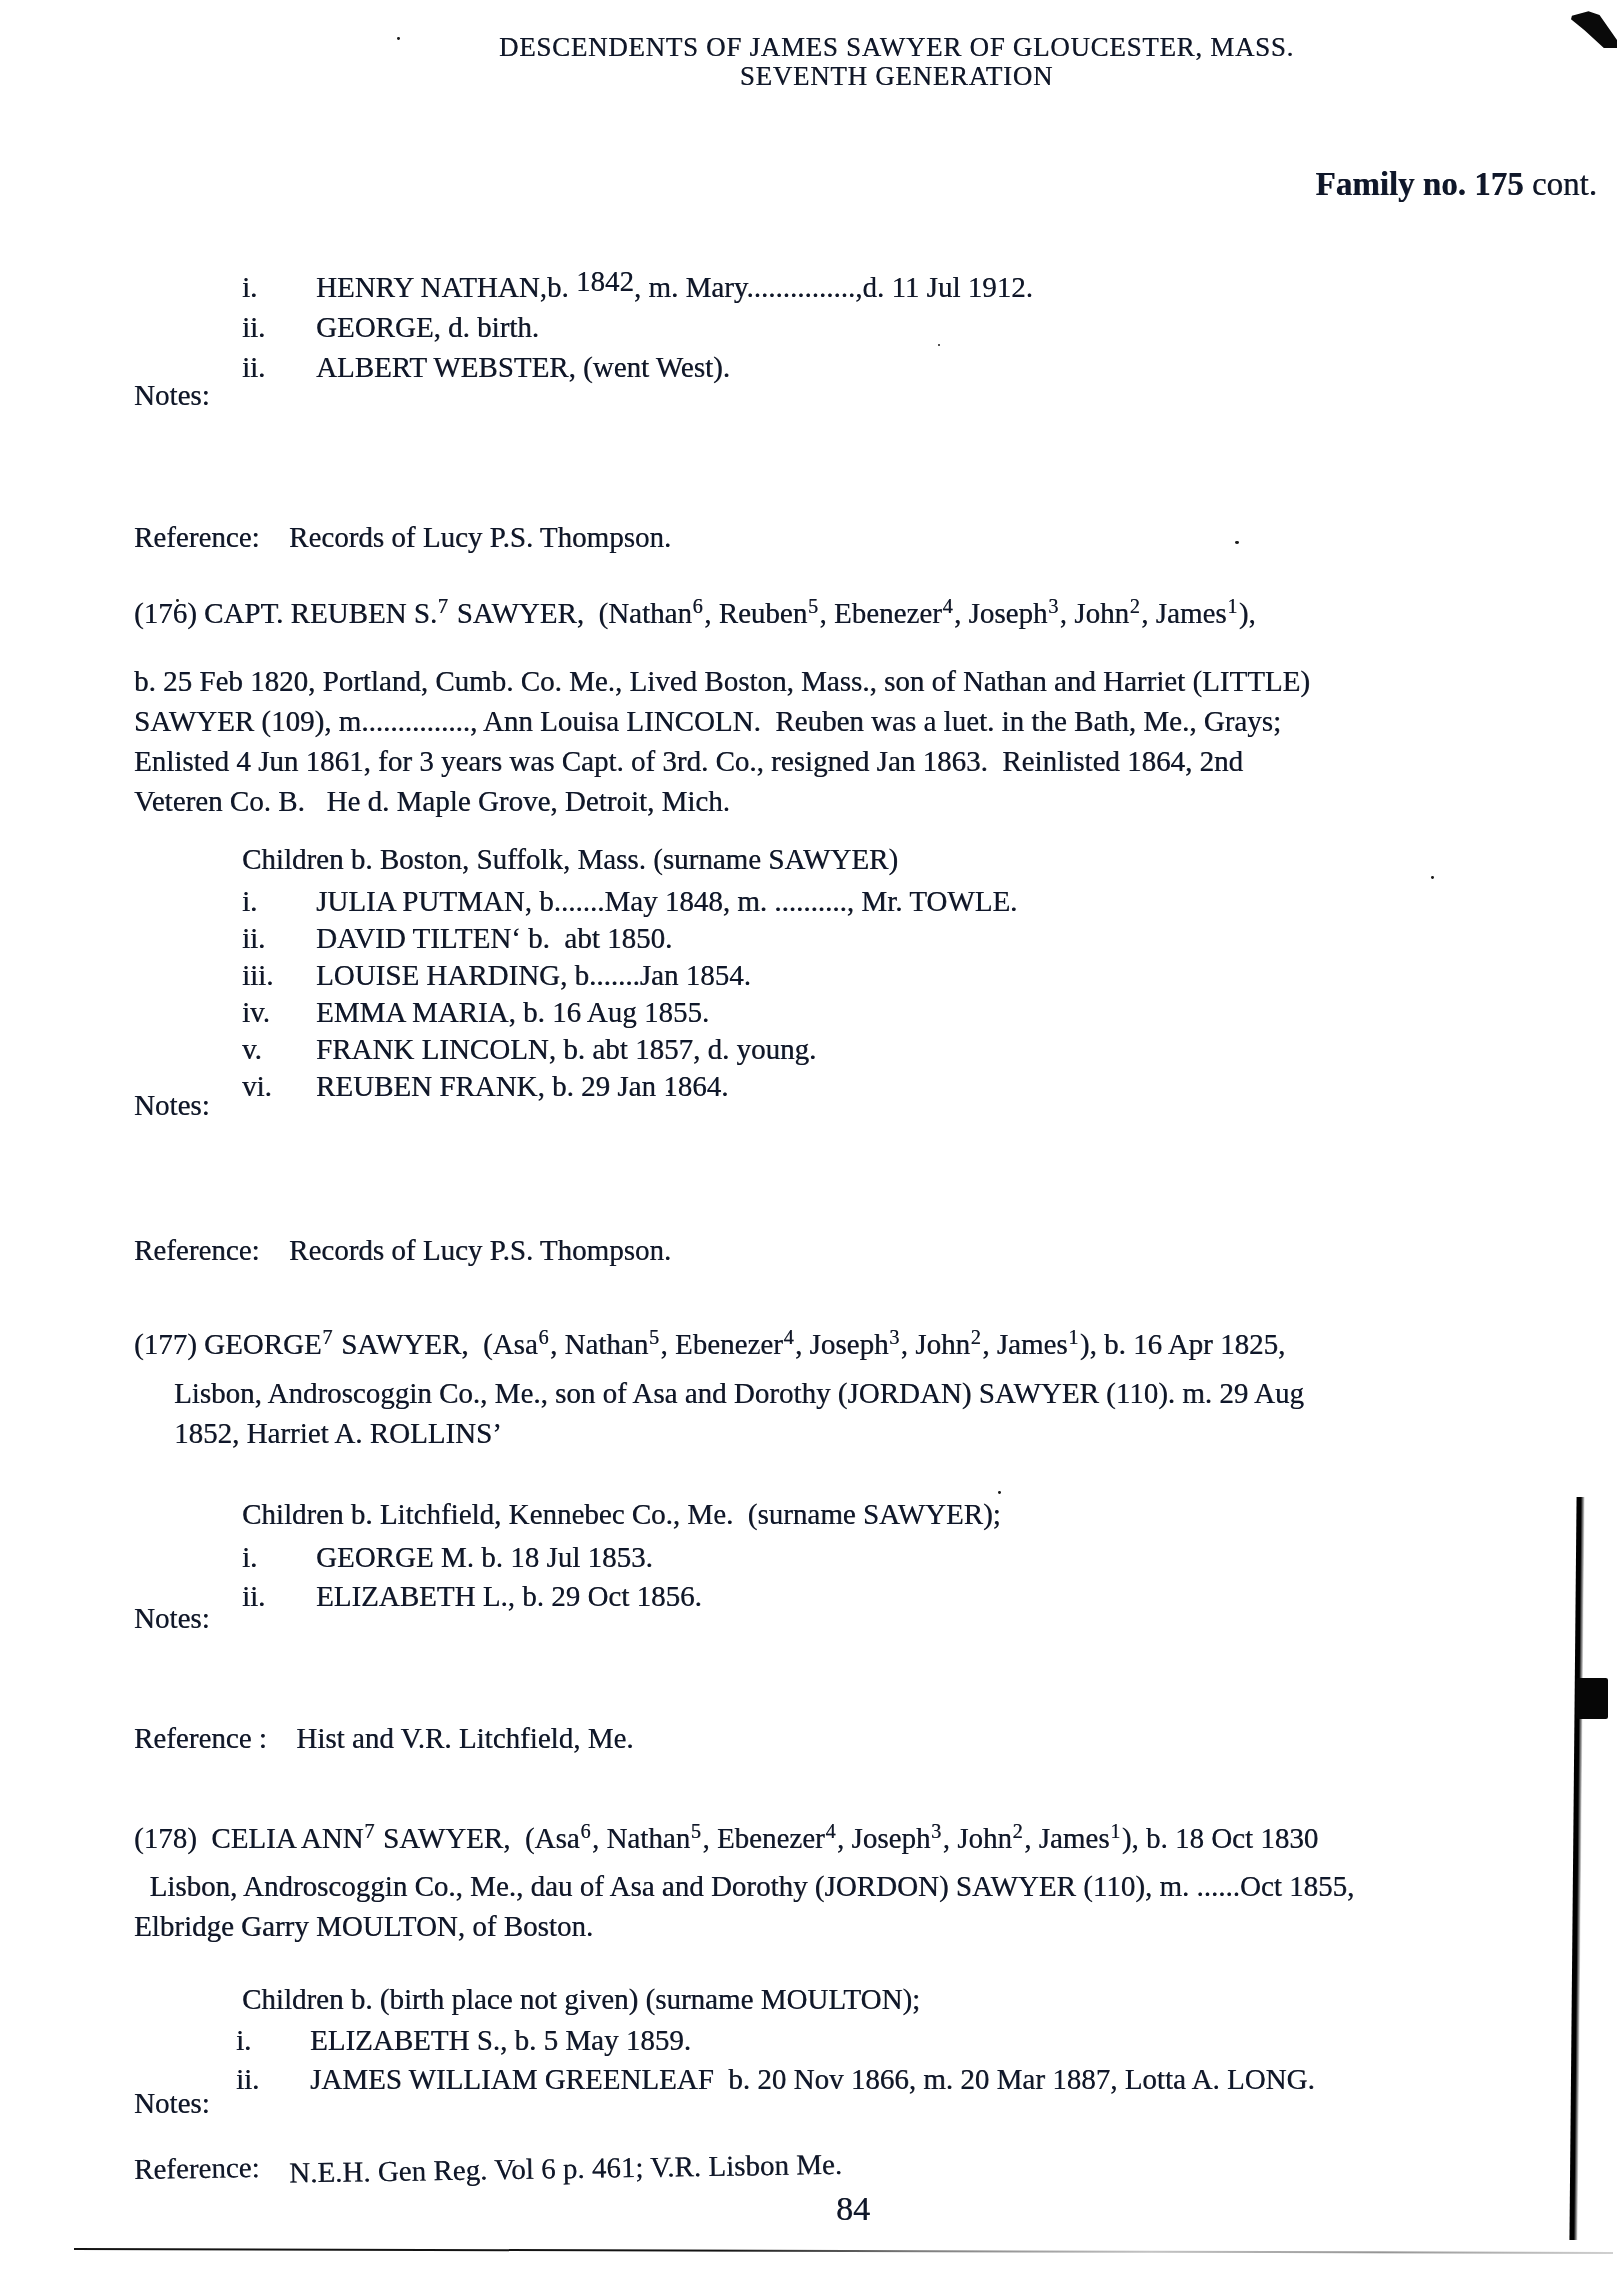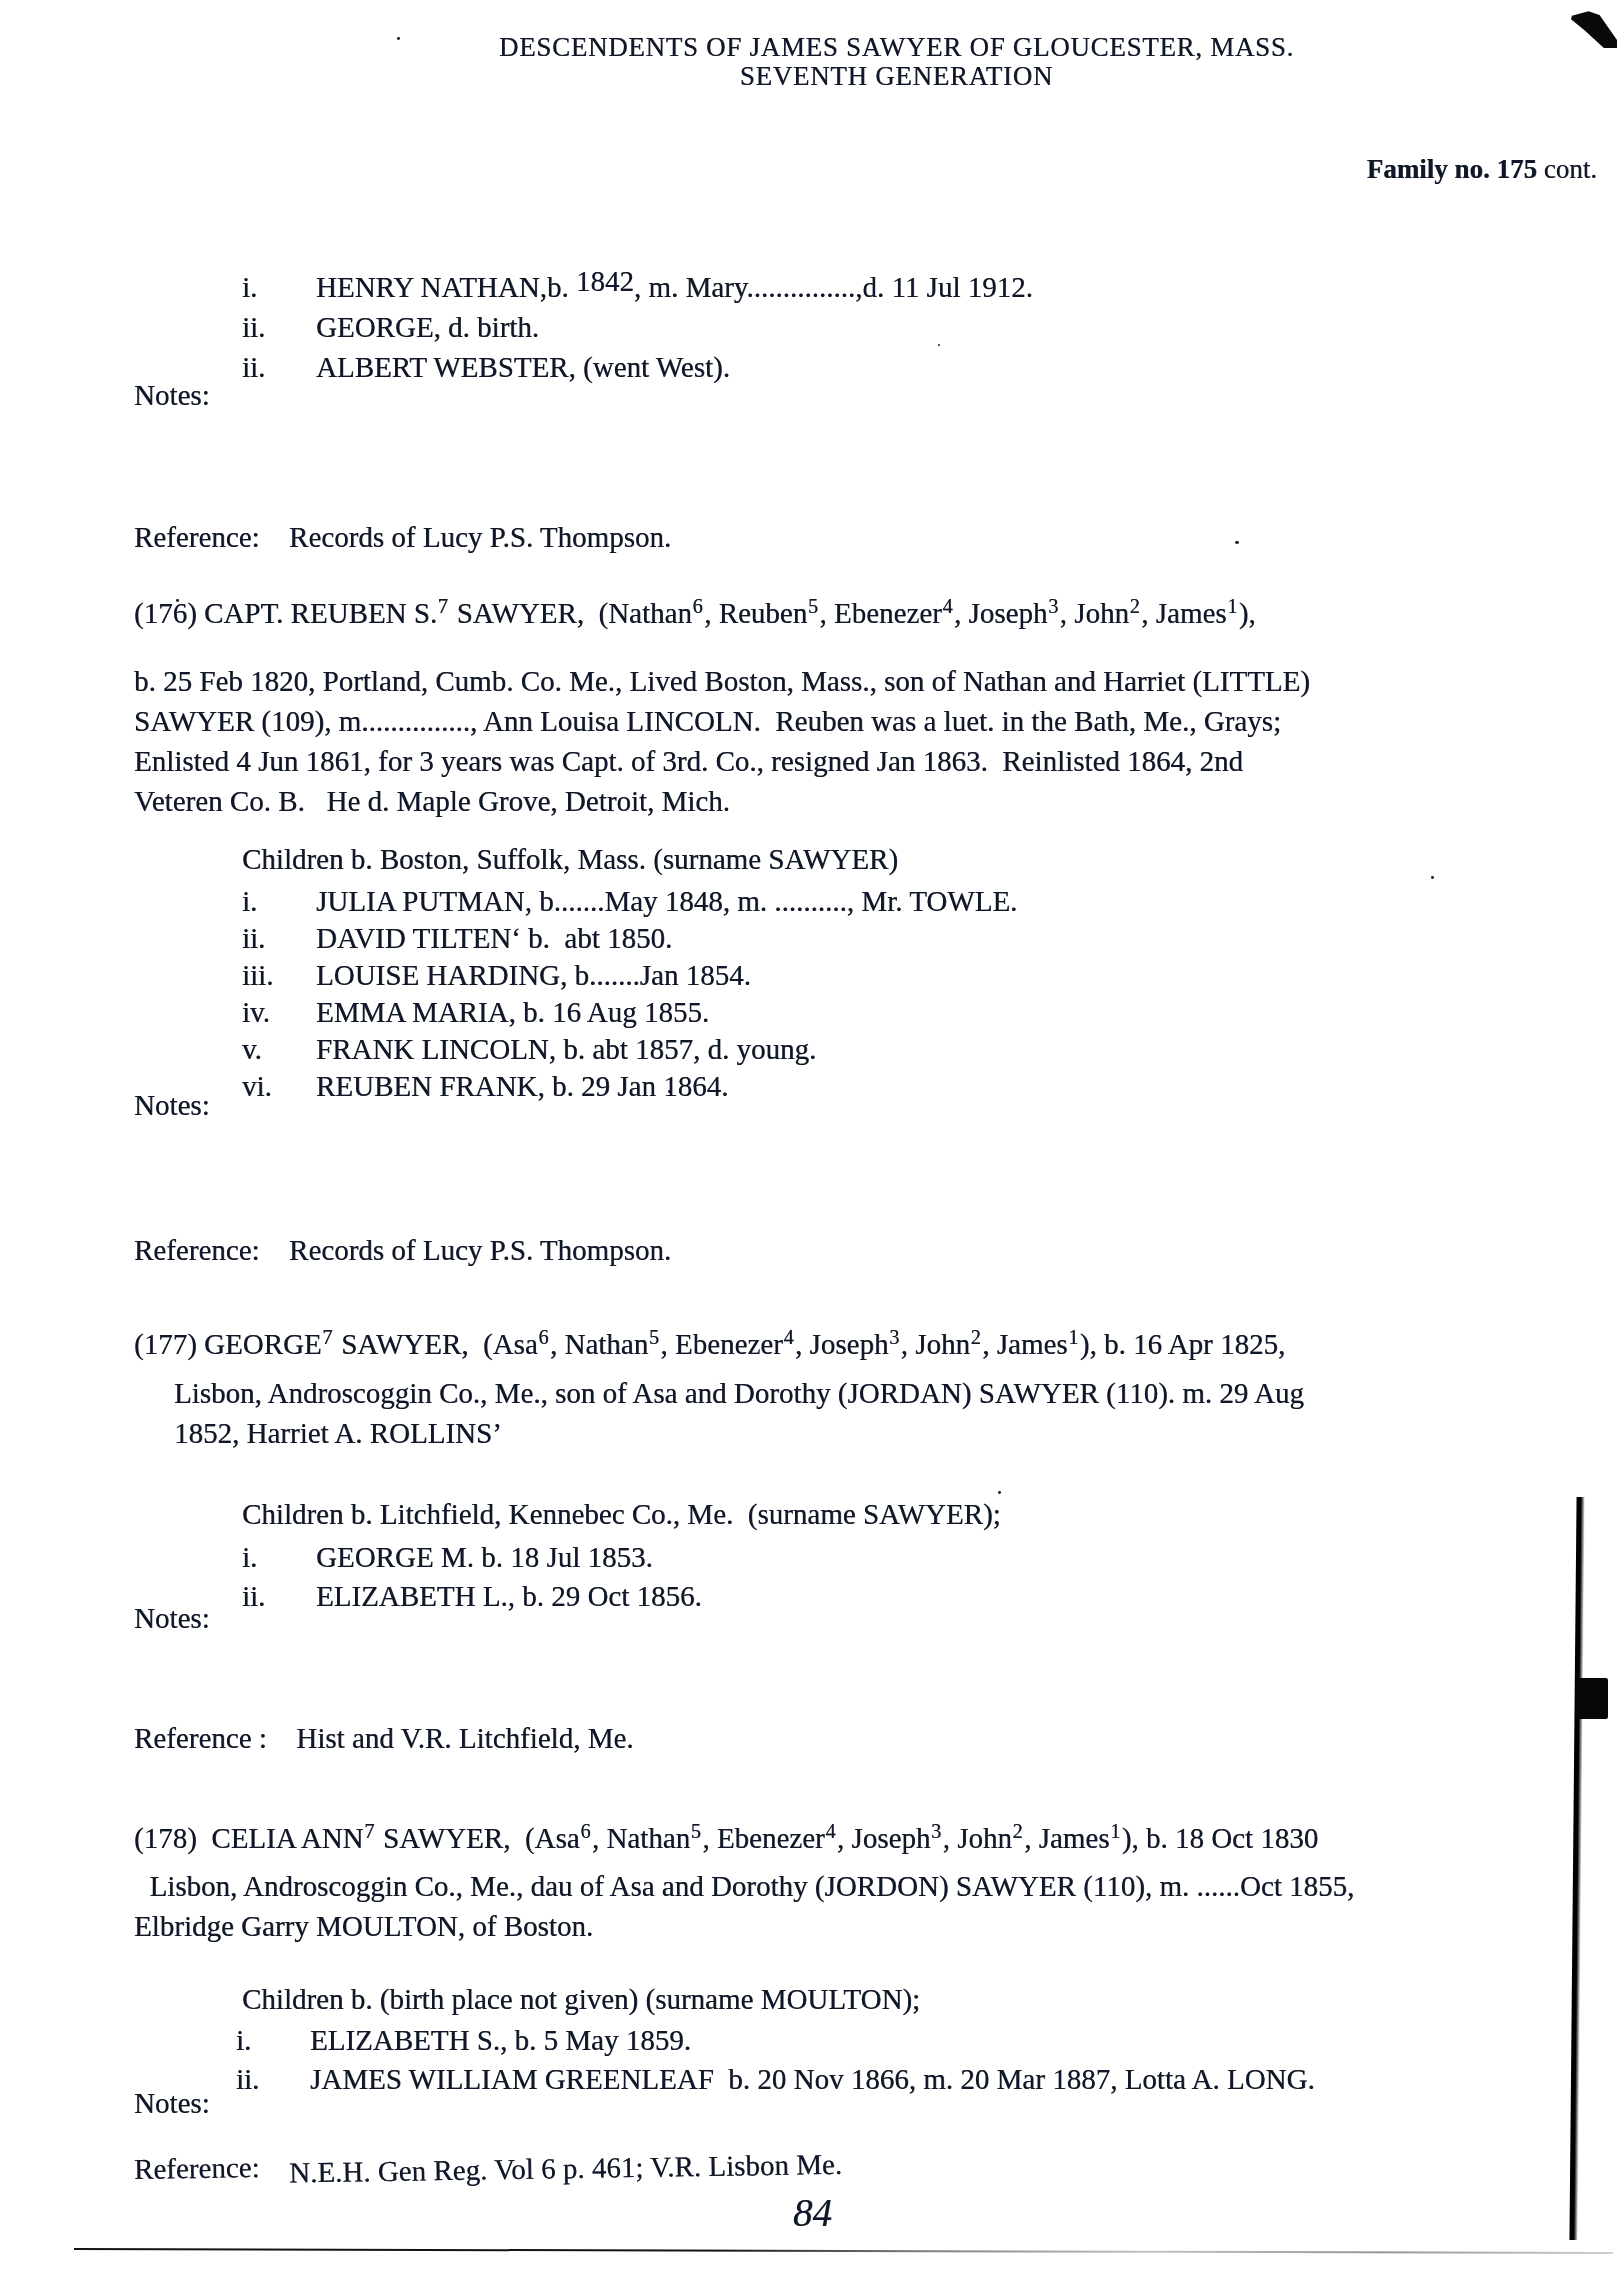--- a/index.html
+++ b/index.html
@@ -10,21 +10,21 @@
     font-family:"Liberation Serif","DejaVu Serif",serif;
     font-size:29px;
     color:#0f172a;
     overflow:hidden;
     text-shadow:0.4px 0 0 rgba(0,0,0,0.65);
   }
   .abs{position:absolute;}
   .centerbox{left:176px;width:1441px;text-align:center;letter-spacing:0.7px;font-size:27px;}
   #title1{top:32px;}
   #title2{top:61px;text-align:center;}
-  #family{top:154px;right:21px;font-size:27px;white-space:pre;}
+  #family{top:166px;right:21px;font-size:33px;white-space:pre;}
   .fam-bold{font-weight:700;}
   .lblrow{white-space:pre;}
   .ref-text{margin-left:29.5px;white-space:pre;}
   .rows{white-space:normal;}
   .row{white-space:pre;}
   .roman{display:inline-block;width:74px;}
   .ctext{white-space:pre;}
   .heading{white-space:pre;}
   .para .line{white-space:pre;}
   .indent{padding-left:15.5px;}
@@ -45,21 +45,21 @@
   #childrenC{top:1538px;left:242px;line-height:39px;}
   #notesC{top:1602px;left:134px;}
   #refC{top:1722px;left:134px;}
   #head178{top:1822px;left:134px;}
   #para178{top:1866px;left:134px;line-height:40px;}
   #chHeadD{top:1983px;left:242px;}
   #childrenD{top:2021px;left:236px;line-height:39px;}
   #notesD{top:2087px;left:134px;}
   #refD{top:2153px;left:134px;transform:rotate(-0.9deg);transform-origin:left center;}
   #refD .ref-text{position:relative;top:6.3px;}
-  #pageno{top:2190px;left:793px;font-size:39px;font-style:italic;}
+  #pageno{top:2190px;left:836px;font-size:34px;}
 
   
   .corner-wedge{
     left:1571px;top:11.2px;width:46px;height:37px;background:#0a0a0a;
     clip-path:polygon(2% 12%, 38% 0%, 62% 10%, 100% 78%, 100% 100%, 72% 100%, 30% 52%, 0% 22%);
   }
   .streak-line{
     left:1573px;top:1497px;width:8.4px;height:743px;
     background:linear-gradient(to right,#000 0 55%,rgba(0,0,0,0.6) 75%,rgba(0,0,0,0.12) 100%);
     transform:rotate(0.55deg);

